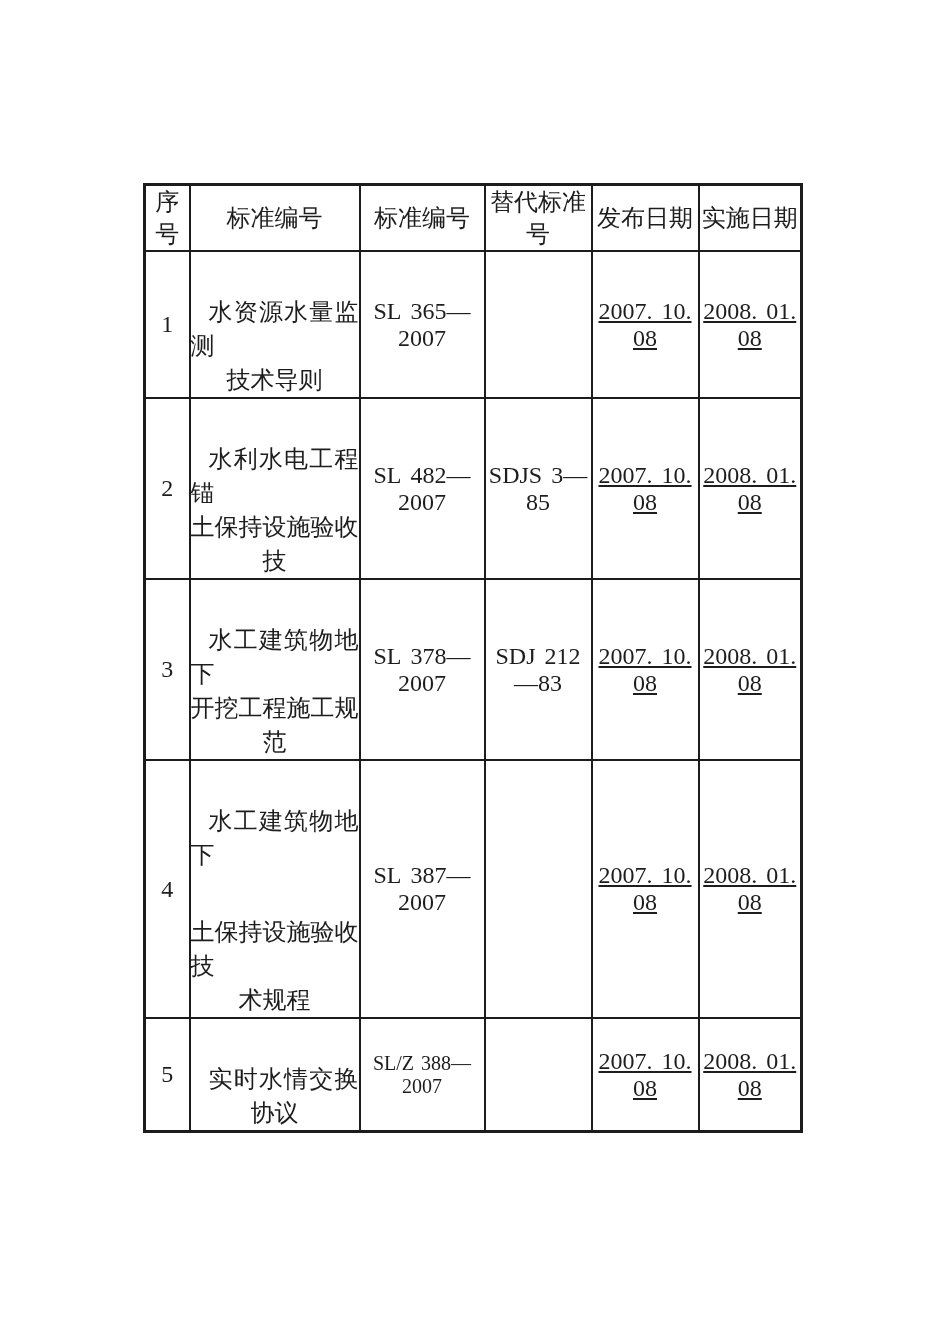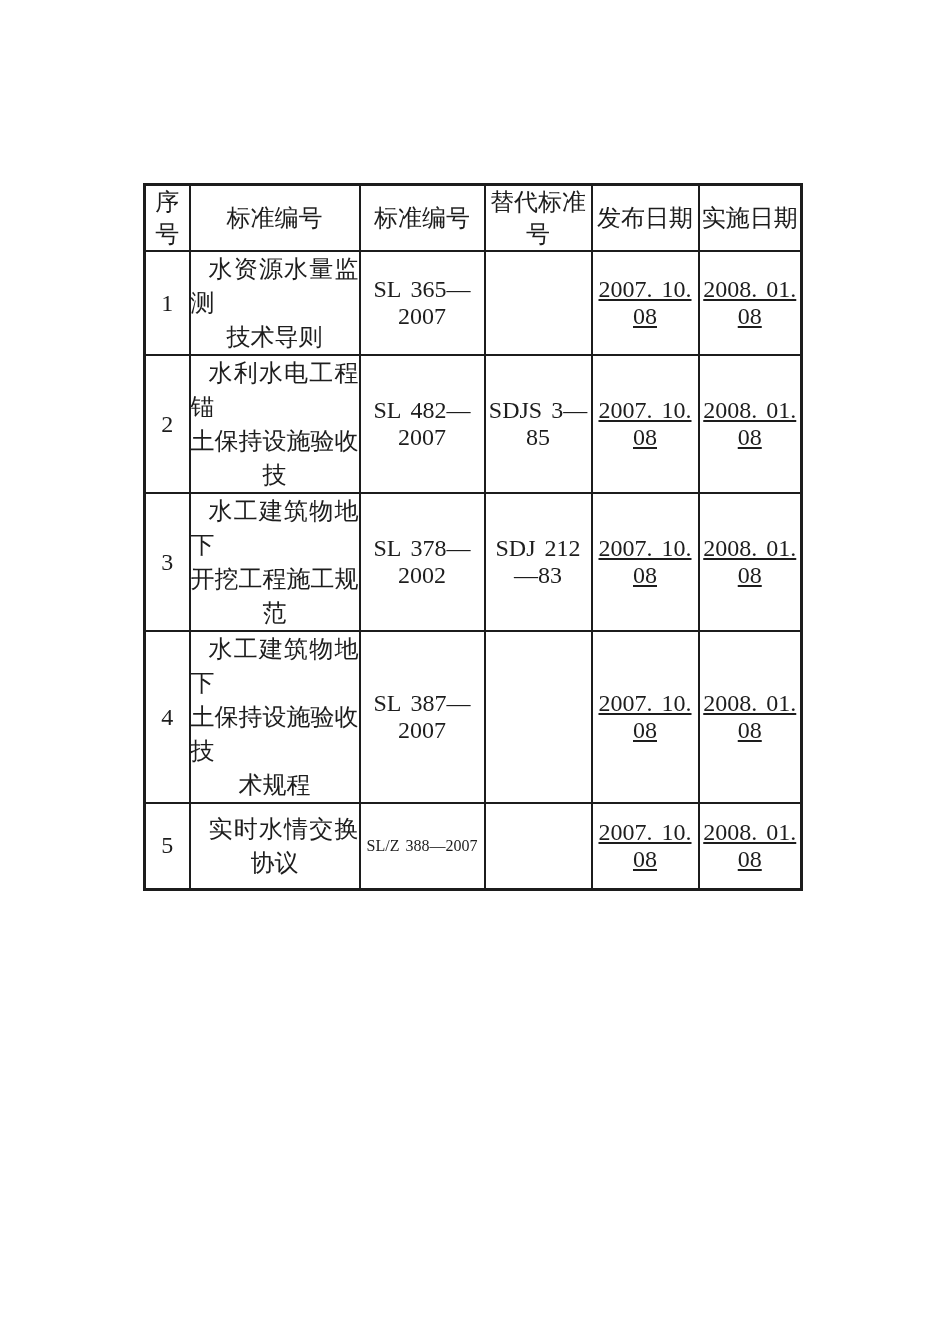--- a/index.html
+++ b/index.html
@@ -31,24 +31,24 @@
   tr.r1{height:80px;}
   tr.r2{height:80px;}
   tr.r3{height:78px;}
   tr.r4{height:106px;}
   tr.r5{height:86px;}
   td.c-name{
     text-align:left;
     padding:0 9px 0 12px;
   }
   .nl{line-height:34px;text-align:center;}
-  .just{text-align:justify;text-align-last:justify;}
+  .just{text-align:justify;text-align-last:justify;margin-top:43px;}
   .first{text-indent:18px;}
   td.c-code{word-spacing:4px;}
-  td.c-code.tight{font-size:16px;word-spacing:2px;}
+  td.c-code.tight{font-size:20px;word-spacing:2px;}
   td.c-rep{word-spacing:3px;}
   td.c-date{word-spacing:3px;text-decoration:underline;}
 </style>
 </head>
 <body>
 
 <div class="page">
   <table class="std">
     <colgroup>
       <col style="width:45px">
@@ -90,21 +90,21 @@
         <td class="c-rep">SDJS 3—85</td>
         <td class="c-date">2007. 10. 08</td>
         <td class="c-date">2008. 01. 08</td>
       </tr>
       <tr class="r3">
         <td class="c-no">3</td>
         <td class="c-name">
           <div class="nl first just">水工建筑物地下</div>
           <div class="nl">开挖工程施工规范</div>
         </td>
-        <td class="c-code">SL 378—2002</td>
+        <td class="c-code">SL 378—2007</td>
         <td class="c-rep">SDJ 212—83</td>
         <td class="c-date">2007. 10. 08</td>
         <td class="c-date">2008. 01. 08</td>
       </tr>
       <tr class="r4">
         <td class="c-no">4</td>
         <td class="c-name">
           <div class="nl first just">水工建筑物地下</div>
           <div class="nl just">土保持设施验收技</div>
           <div class="nl">术规程</div>

